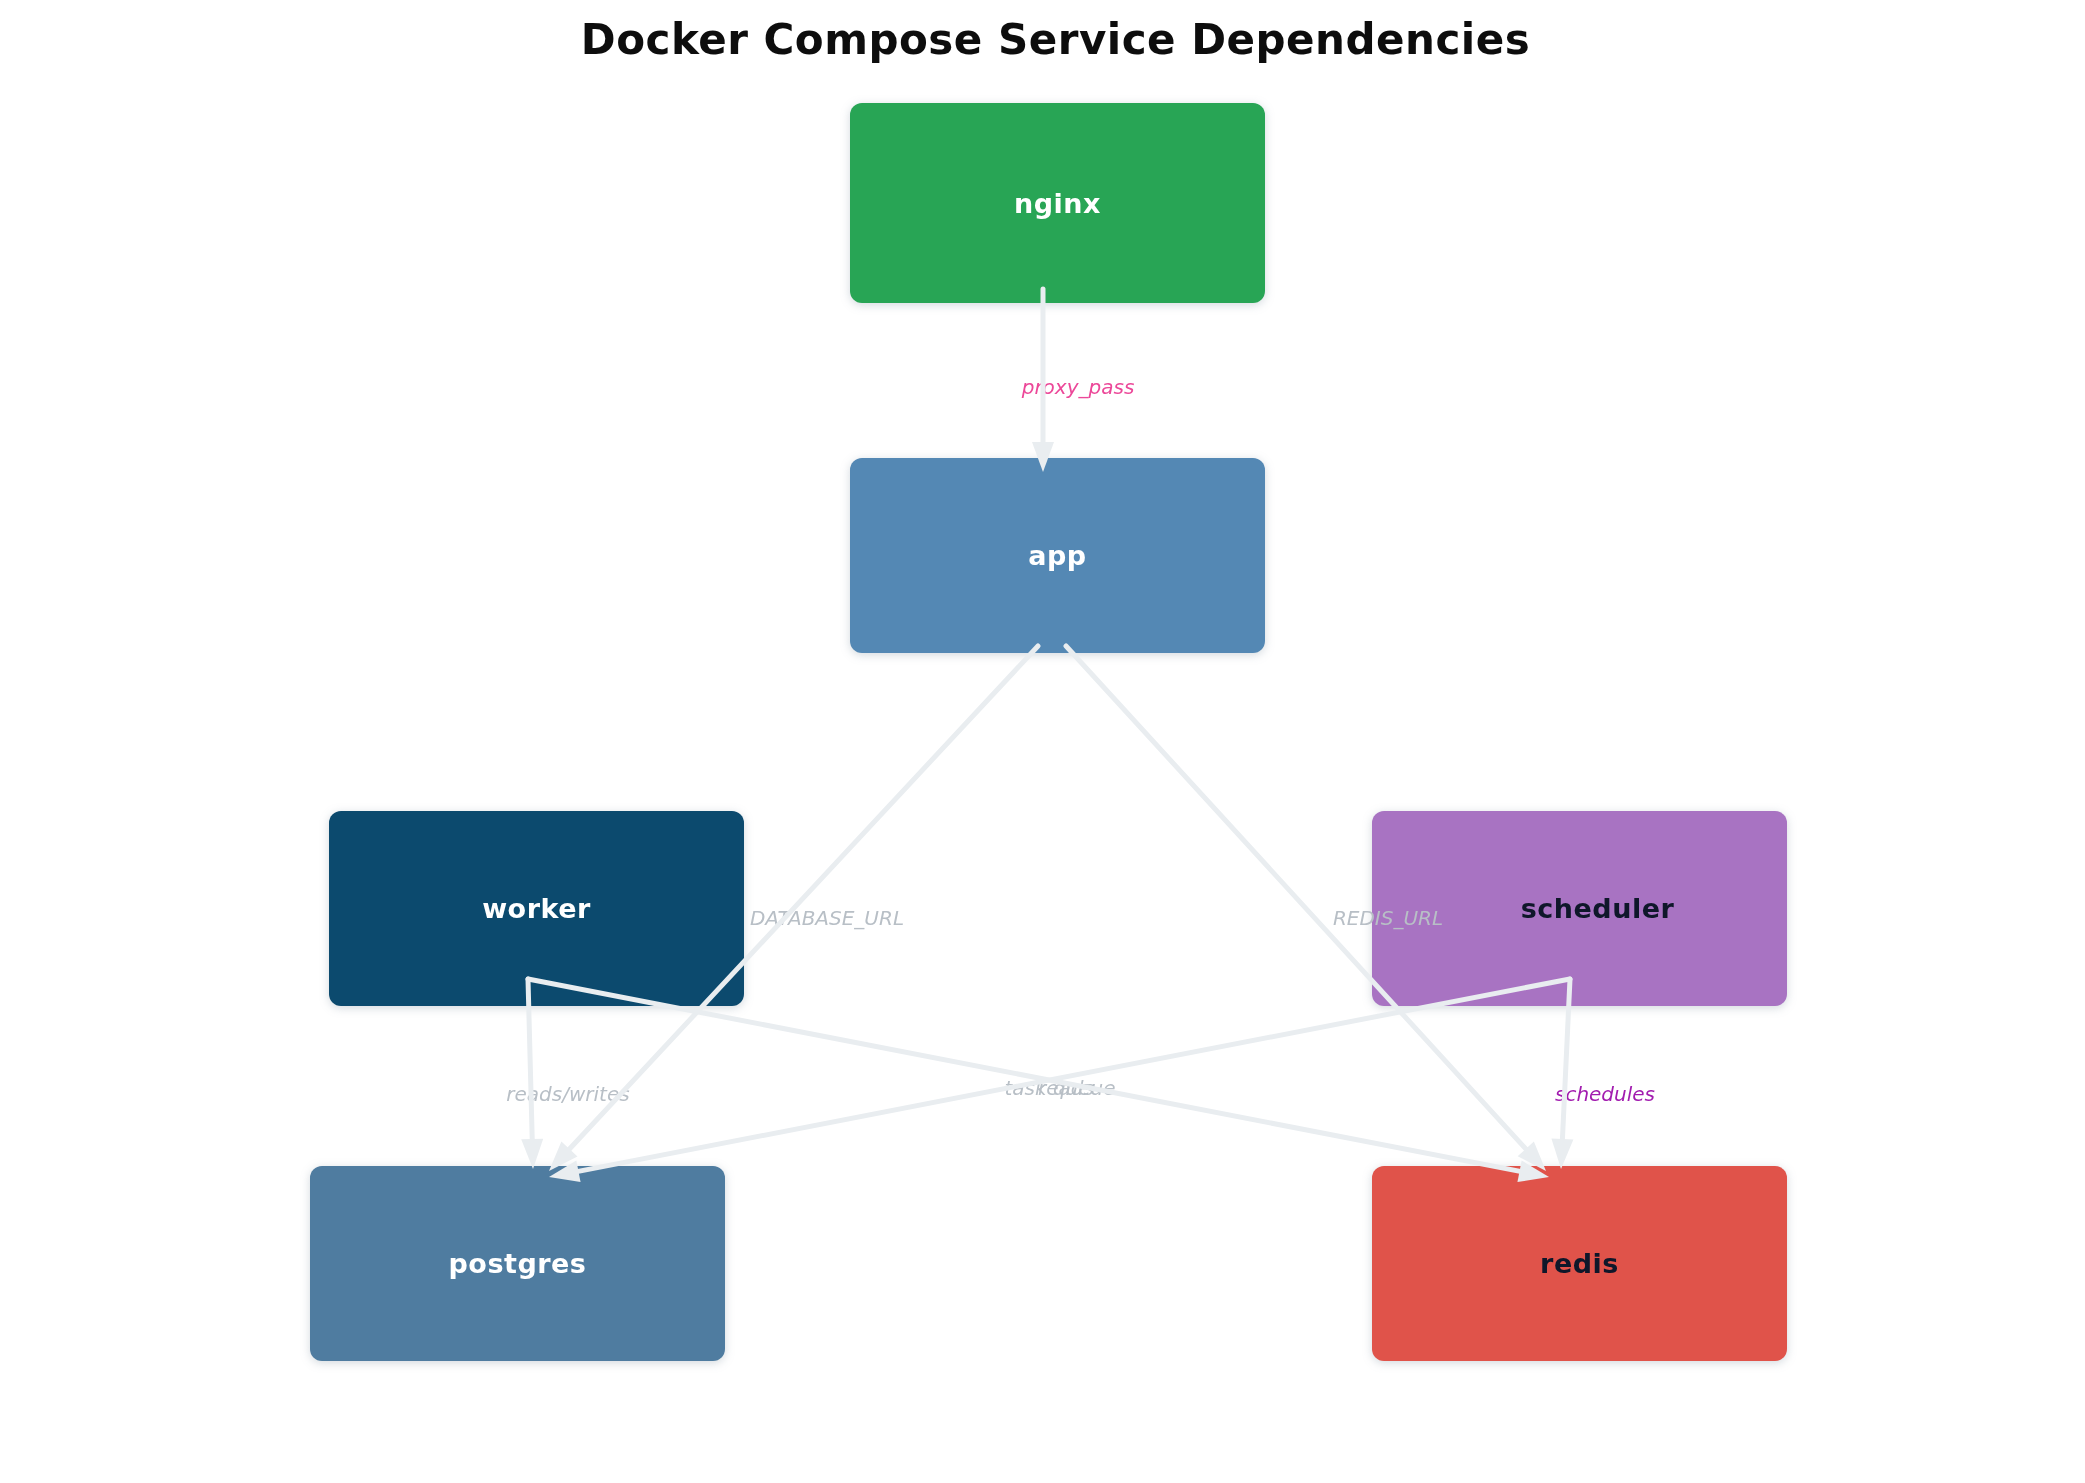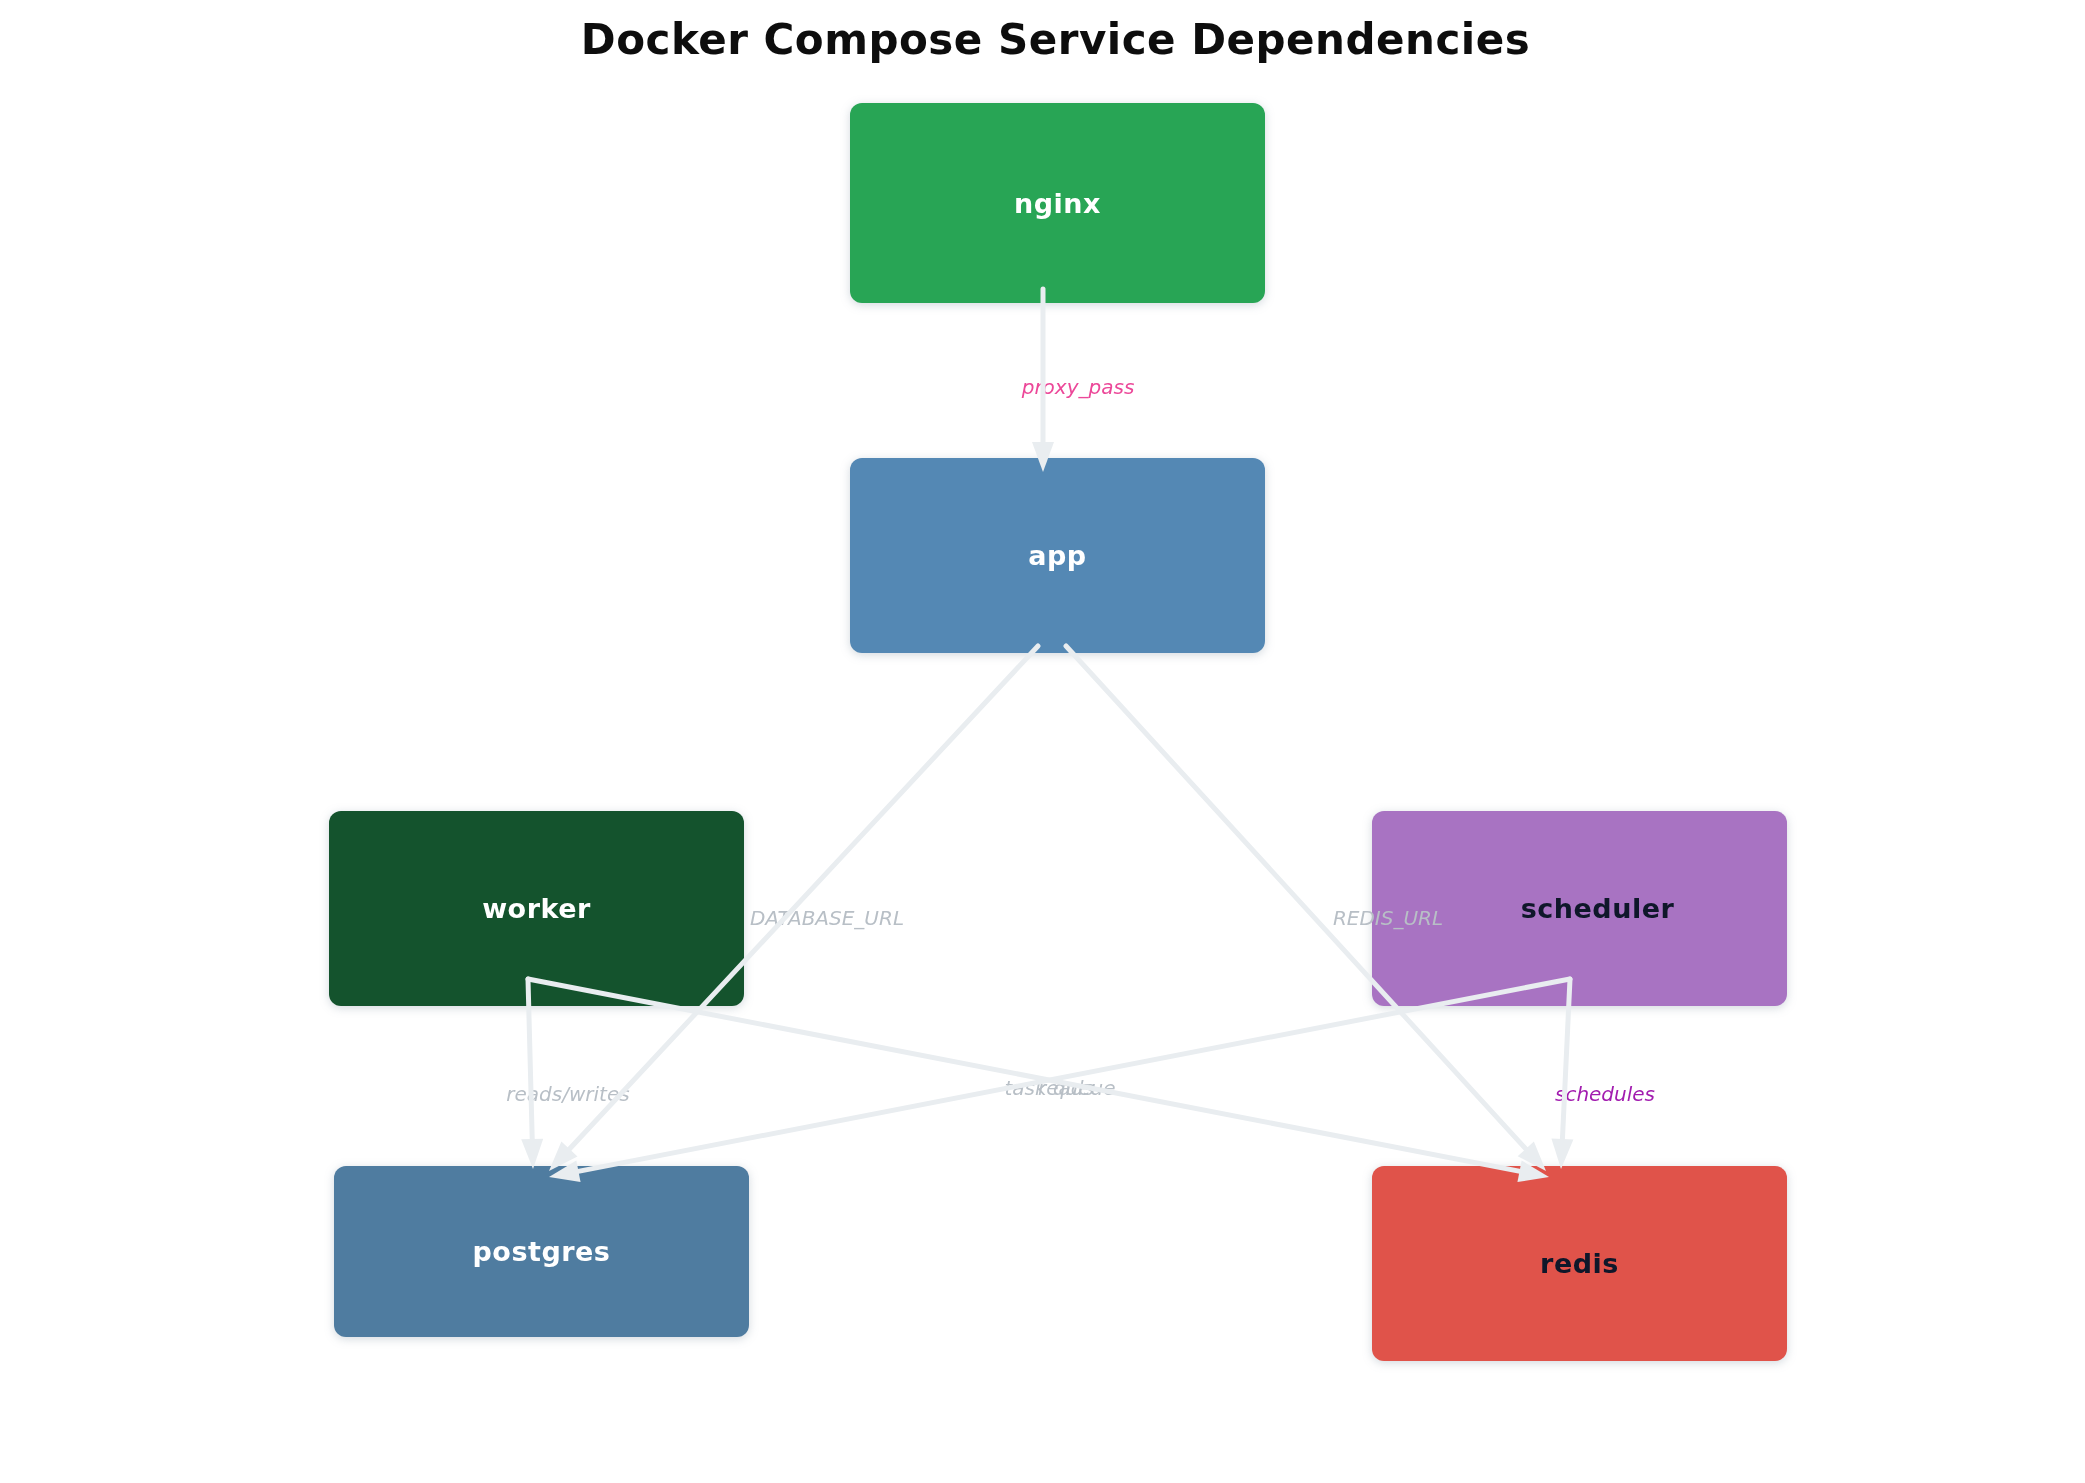--- a/index.html
+++ b/index.html
@@ -46,27 +46,27 @@
 <body>
 
 <div class="canvas">
   <h1 class="page-title" style="color: rgb(13, 13, 13);">Docker Compose Service Dependencies</h1>
 <div class="node" style="left: 850px; top: 103px; width: 415px; height: 200px; background: rgb(40, 165, 85);">
       <span class="node-label" style="color: rgb(255, 255, 255);">nginx</span>
     </div>
     <div class="node" style="left: 850px; top: 458px; width: 415px; height: 195px; background: rgb(84, 136, 180);">
       <span class="node-label" style="color: rgb(255, 255, 255);">app</span>
     </div>
-    <div class="node" style="left: 329px; top: 811px; width: 415px; height: 195px; background: #14532d;">
+    <div class="node" style="left: 329px; top: 811px; width: 415px; height: 195px; background: #0c4a6e;">
       <span class="node-label" style="color: rgb(255, 255, 255);">worker</span>
     </div>
     <div class="node" style="left: 1372px; top: 811px; width: 415px; height: 195px; background: rgb(168, 115, 194);">
       <span class="node-label" style="color: #0f172a; margin-left: 36px;">scheduler</span>
     </div>
-    <div class="node" style="left: 334px; top: 1166px; width: 415px; height: 171px; background: rgb(79, 124, 160);">
+    <div class="node" style="left: 310px; top: 1166px; width: 415px; height: 195px; background: rgb(79, 124, 160);">
       <span class="node-label" style="color: rgb(255, 255, 255);">postgres</span>
     </div>
     <div class="node" style="left: 1372px; top: 1166px; width: 415px; height: 195px; background: rgb(224, 83, 74);">
       <span class="node-label" style="color: #0f172a;">redis</span>
     </div>
     <div class="edge-label" style="left: 1078px; top: 387px; color: #ec4899;">proxy_pass</div>
     <div class="edge-label" style="left: 827px; top: 918px; color: rgb(184, 191, 198);">DATABASE_URL</div>
     <div class="edge-label" style="left: 1388px; top: 918px; color: rgb(184, 191, 198);">REDIS_URL</div>
     <div class="edge-label" style="left: 568px; top: 1094px; color: rgb(184, 191, 198);">reads/writes</div>
     <div class="edge-label" style="left: 1060px; top: 1088px; color: rgb(184, 191, 198);">task queue</div>

